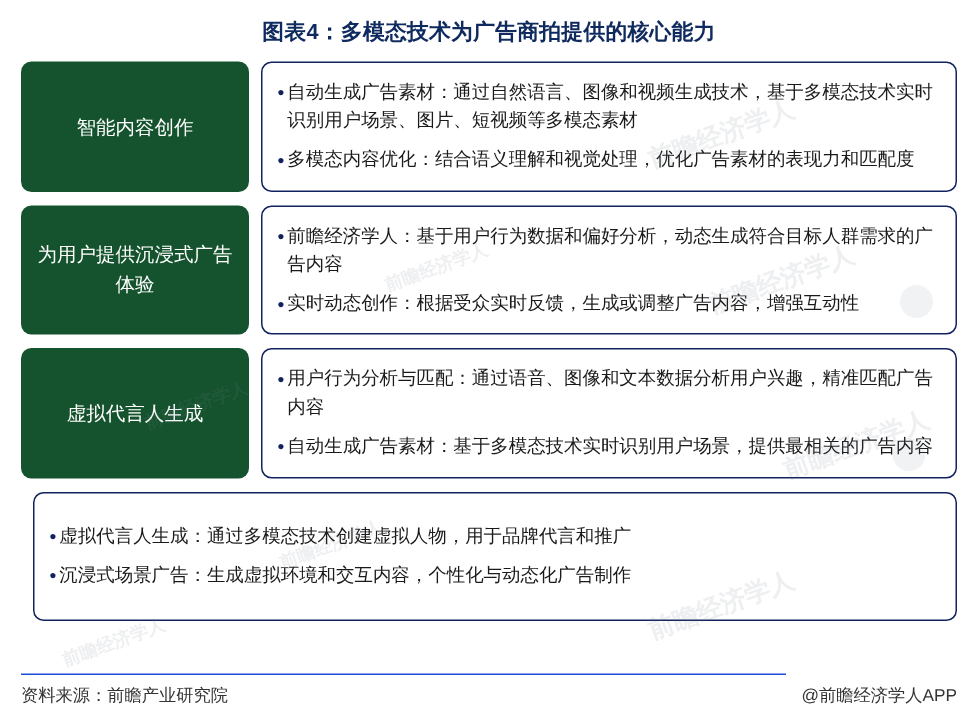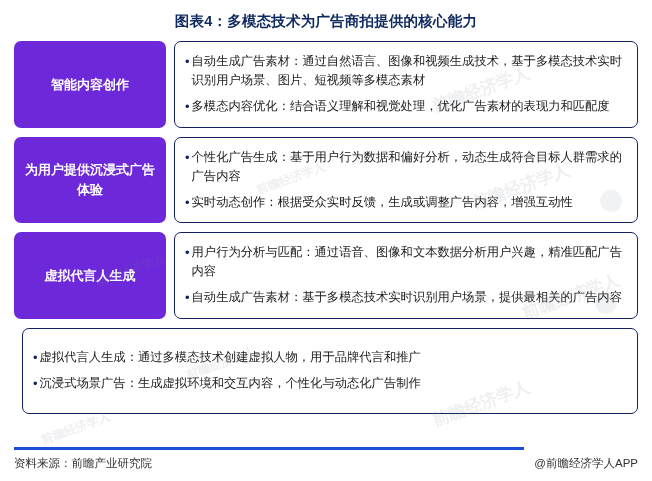--- a/index.html
+++ b/index.html
@@ -37,29 +37,29 @@
   }
   .row {
     display: flex;
     align-items: stretch;
     min-height: 86px;
     position: relative;
   }
   .row-label {
     width: 152px;
     flex: 0 0 152px;
-    background: #6d28d9;
+    background: #14532d;
     color: #ffffff;
     border-radius: 7px;
     display: flex;
     align-items: center;
     justify-content: center;
     text-align: center;
     font-size: 13px;
-    font-weight: bold;
+    font-weight: normal;
     line-height: 1.5;
     padding: 6px 10px;
     box-sizing: border-box;
   }
   .row-body {
     flex: 1 1 auto;
     margin-left: 8px;
     border: 1px solid #11225e;
     border-radius: 7px;
     padding: 10px 12px 10px 10px;
@@ -91,21 +91,21 @@
     left: 14px;
     right: 14px;
     bottom: 10px;
     display: flex;
     align-items: flex-end;
     justify-content: space-between;
   }
   .source {
     font-size: 11.5px;
     color: #333333;
-    border-top: 3px solid #1d4ed8;
+    border-top: 1px solid #1d4ed8;
     padding-top: 6px;
     flex: 1 1 auto;
   }
   .brand {
     font-size: 11.5px;
     color: #333333;
     padding-top: 6px;
     padding-left: 10px;
     white-space: nowrap;
   }
@@ -161,21 +161,21 @@
           <span class="bullet-text">多模态内容优化：结合语义理解和视觉处理，优化广告素材的表现力和匹配度</span>
         </div>
       </div>
     </div>
 
     <div class="row">
       <div class="row-label">为用户提供沉浸式广告体验</div>
       <div class="row-body">
         <div class="bullet-line">
           <span class="bullet-dot">•</span>
-          <span class="bullet-text">个性化广告生成：基于用户行为数据和偏好分析，动态生成符合目标人群需求的广告内容</span>
+          <span class="bullet-text">前瞻经济学人：基于用户行为数据和偏好分析，动态生成符合目标人群需求的广告内容</span>
         </div>
         <div class="bullet-line">
           <span class="bullet-dot">•</span>
           <span class="bullet-text">实时动态创作：根据受众实时反馈，生成或调整广告内容，增强互动性</span>
         </div>
       </div>
     </div>
 
     <div class="row">
       <div class="row-label">虚拟代言人生成</div>

